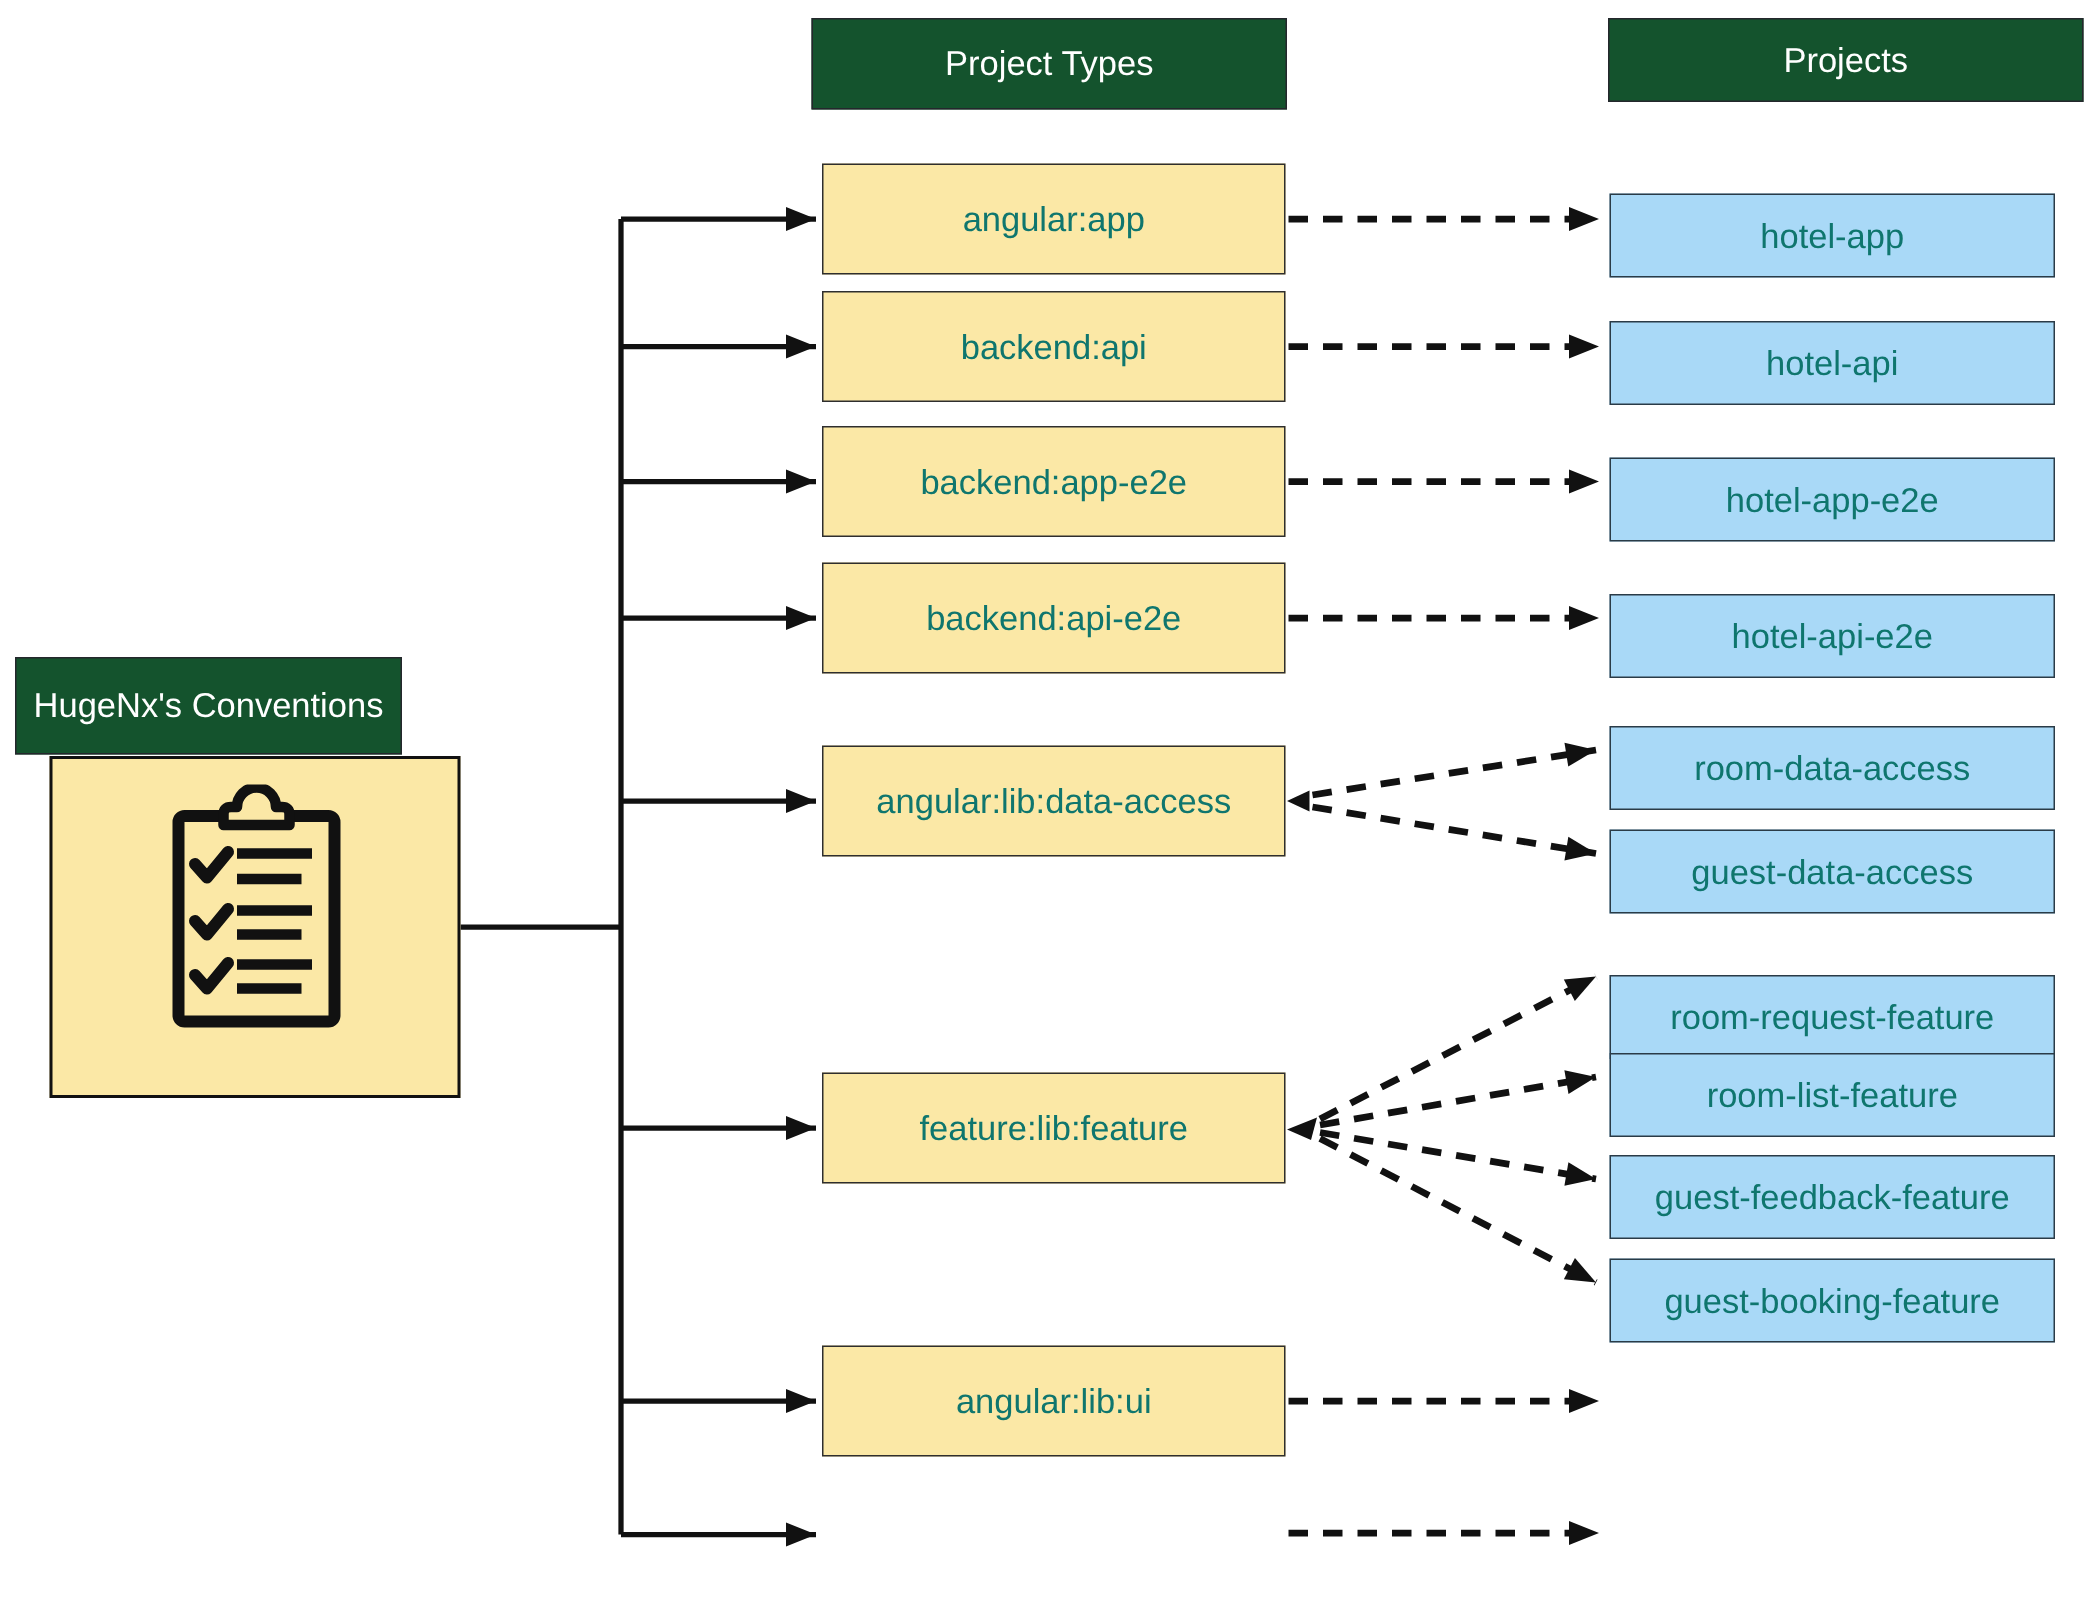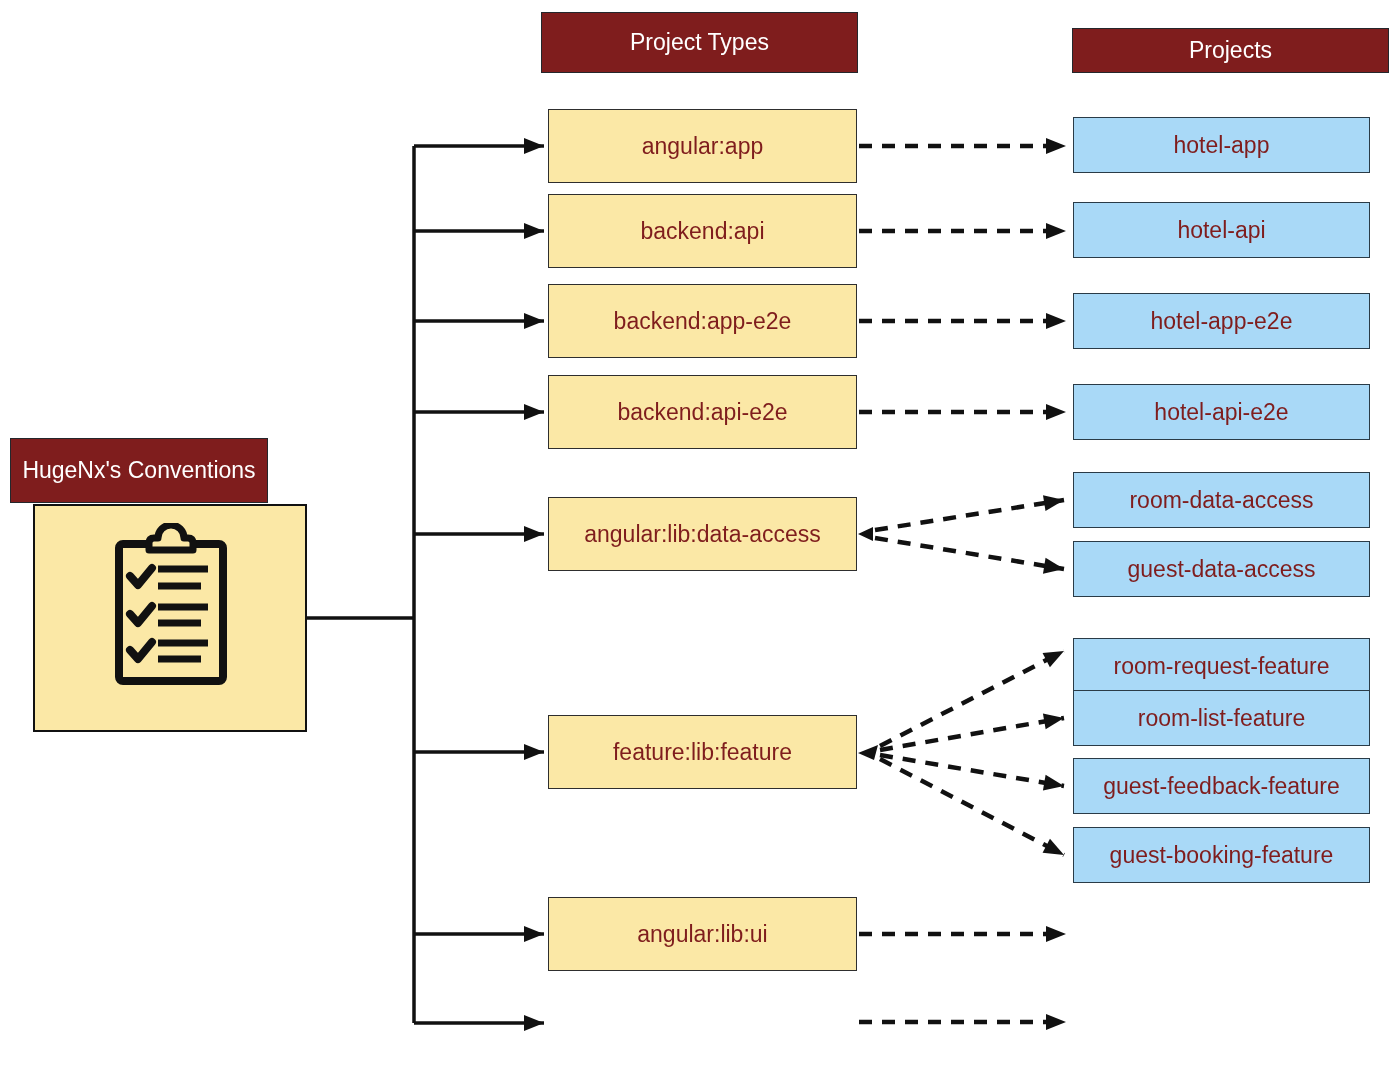--- a/index.html
+++ b/index.html
@@ -15,40 +15,41 @@
   .solid-line { stroke: #111111; stroke-width: 3.5; fill: none; }
   .dashed-line { stroke: #111111; stroke-width: 4.5; fill: none; stroke-dasharray: 13 10; }
   .node, .hdr {
     position: absolute;
     display: flex;
     align-items: center;
     justify-content: center;
     box-sizing: border-box;
     z-index: 1;
     font-size: 23px;
-    color: #7f1d1d;
+    color: #0f766e;
     text-align: center;
   }
   .hdr {
-    background: #7f1d1d;
+    background: #14532d;
     color: #ffffff;
     border: 1px solid #24272c;
   }
   .hdr-types    { left: 541px;  top: 12px;  width: 317px; height: 61px; }
-  .hdr-projects { left: 1072px; top: 28px;  width: 317px; height: 45px; }
+  .hdr-projects { left: 1072px; top: 12px;  width: 317px; height: 56px; }
   .hdr-conv     { left: 10px;   top: 438px; width: 258px; height: 65px; }
   .type-node {
     left: 548px; width: 309px; height: 74px;
     background: #FBE8A6;
     border: 1.5px solid #2e2e2e;
   }
   .project-node {
     left: 1073px; width: 297px; height: 56px;
     background: #A9D9F7;
     border: 1.5px solid #2a3b47;
+    margin-top: 12px;
   }
   .conv-node {
     position: absolute;
     left: 33px; top: 504px; width: 274px; height: 228px;
     background: #FBE8A6;
     border: 2px solid #111111;
     box-sizing: border-box;
     z-index: 1;
   }
   .conv-node svg { position: absolute; left: 79px; top: 17px; }

